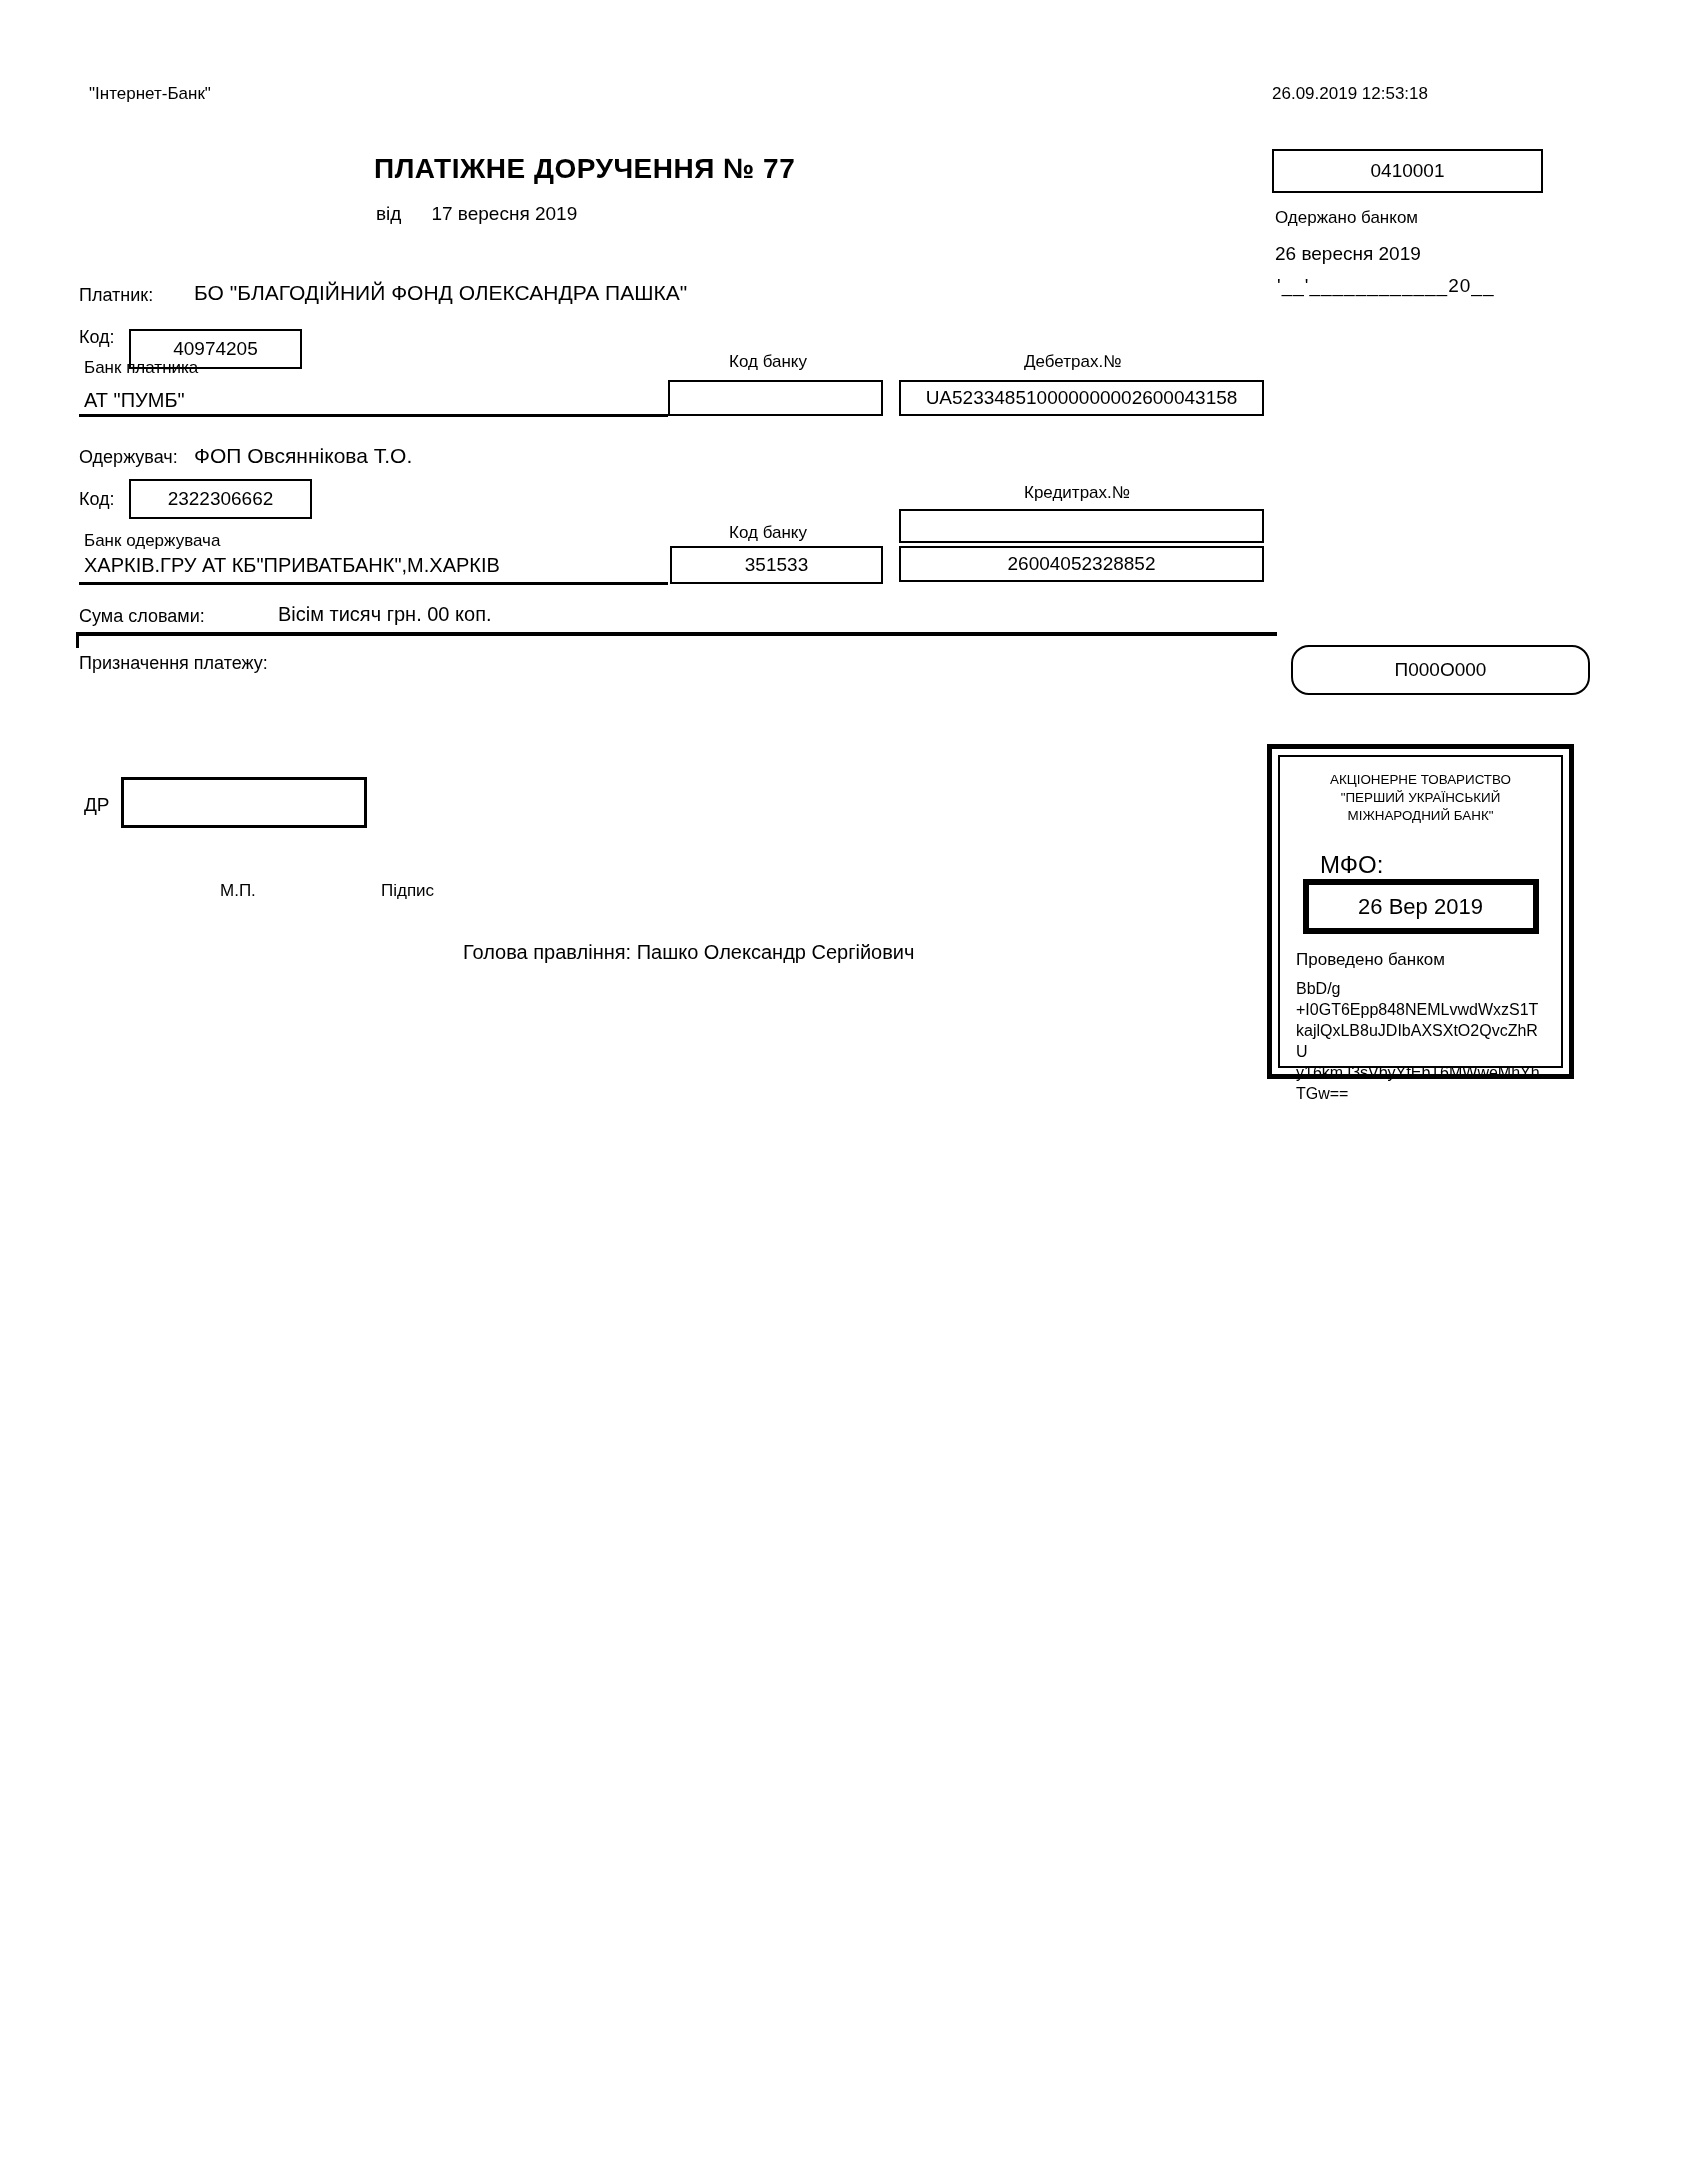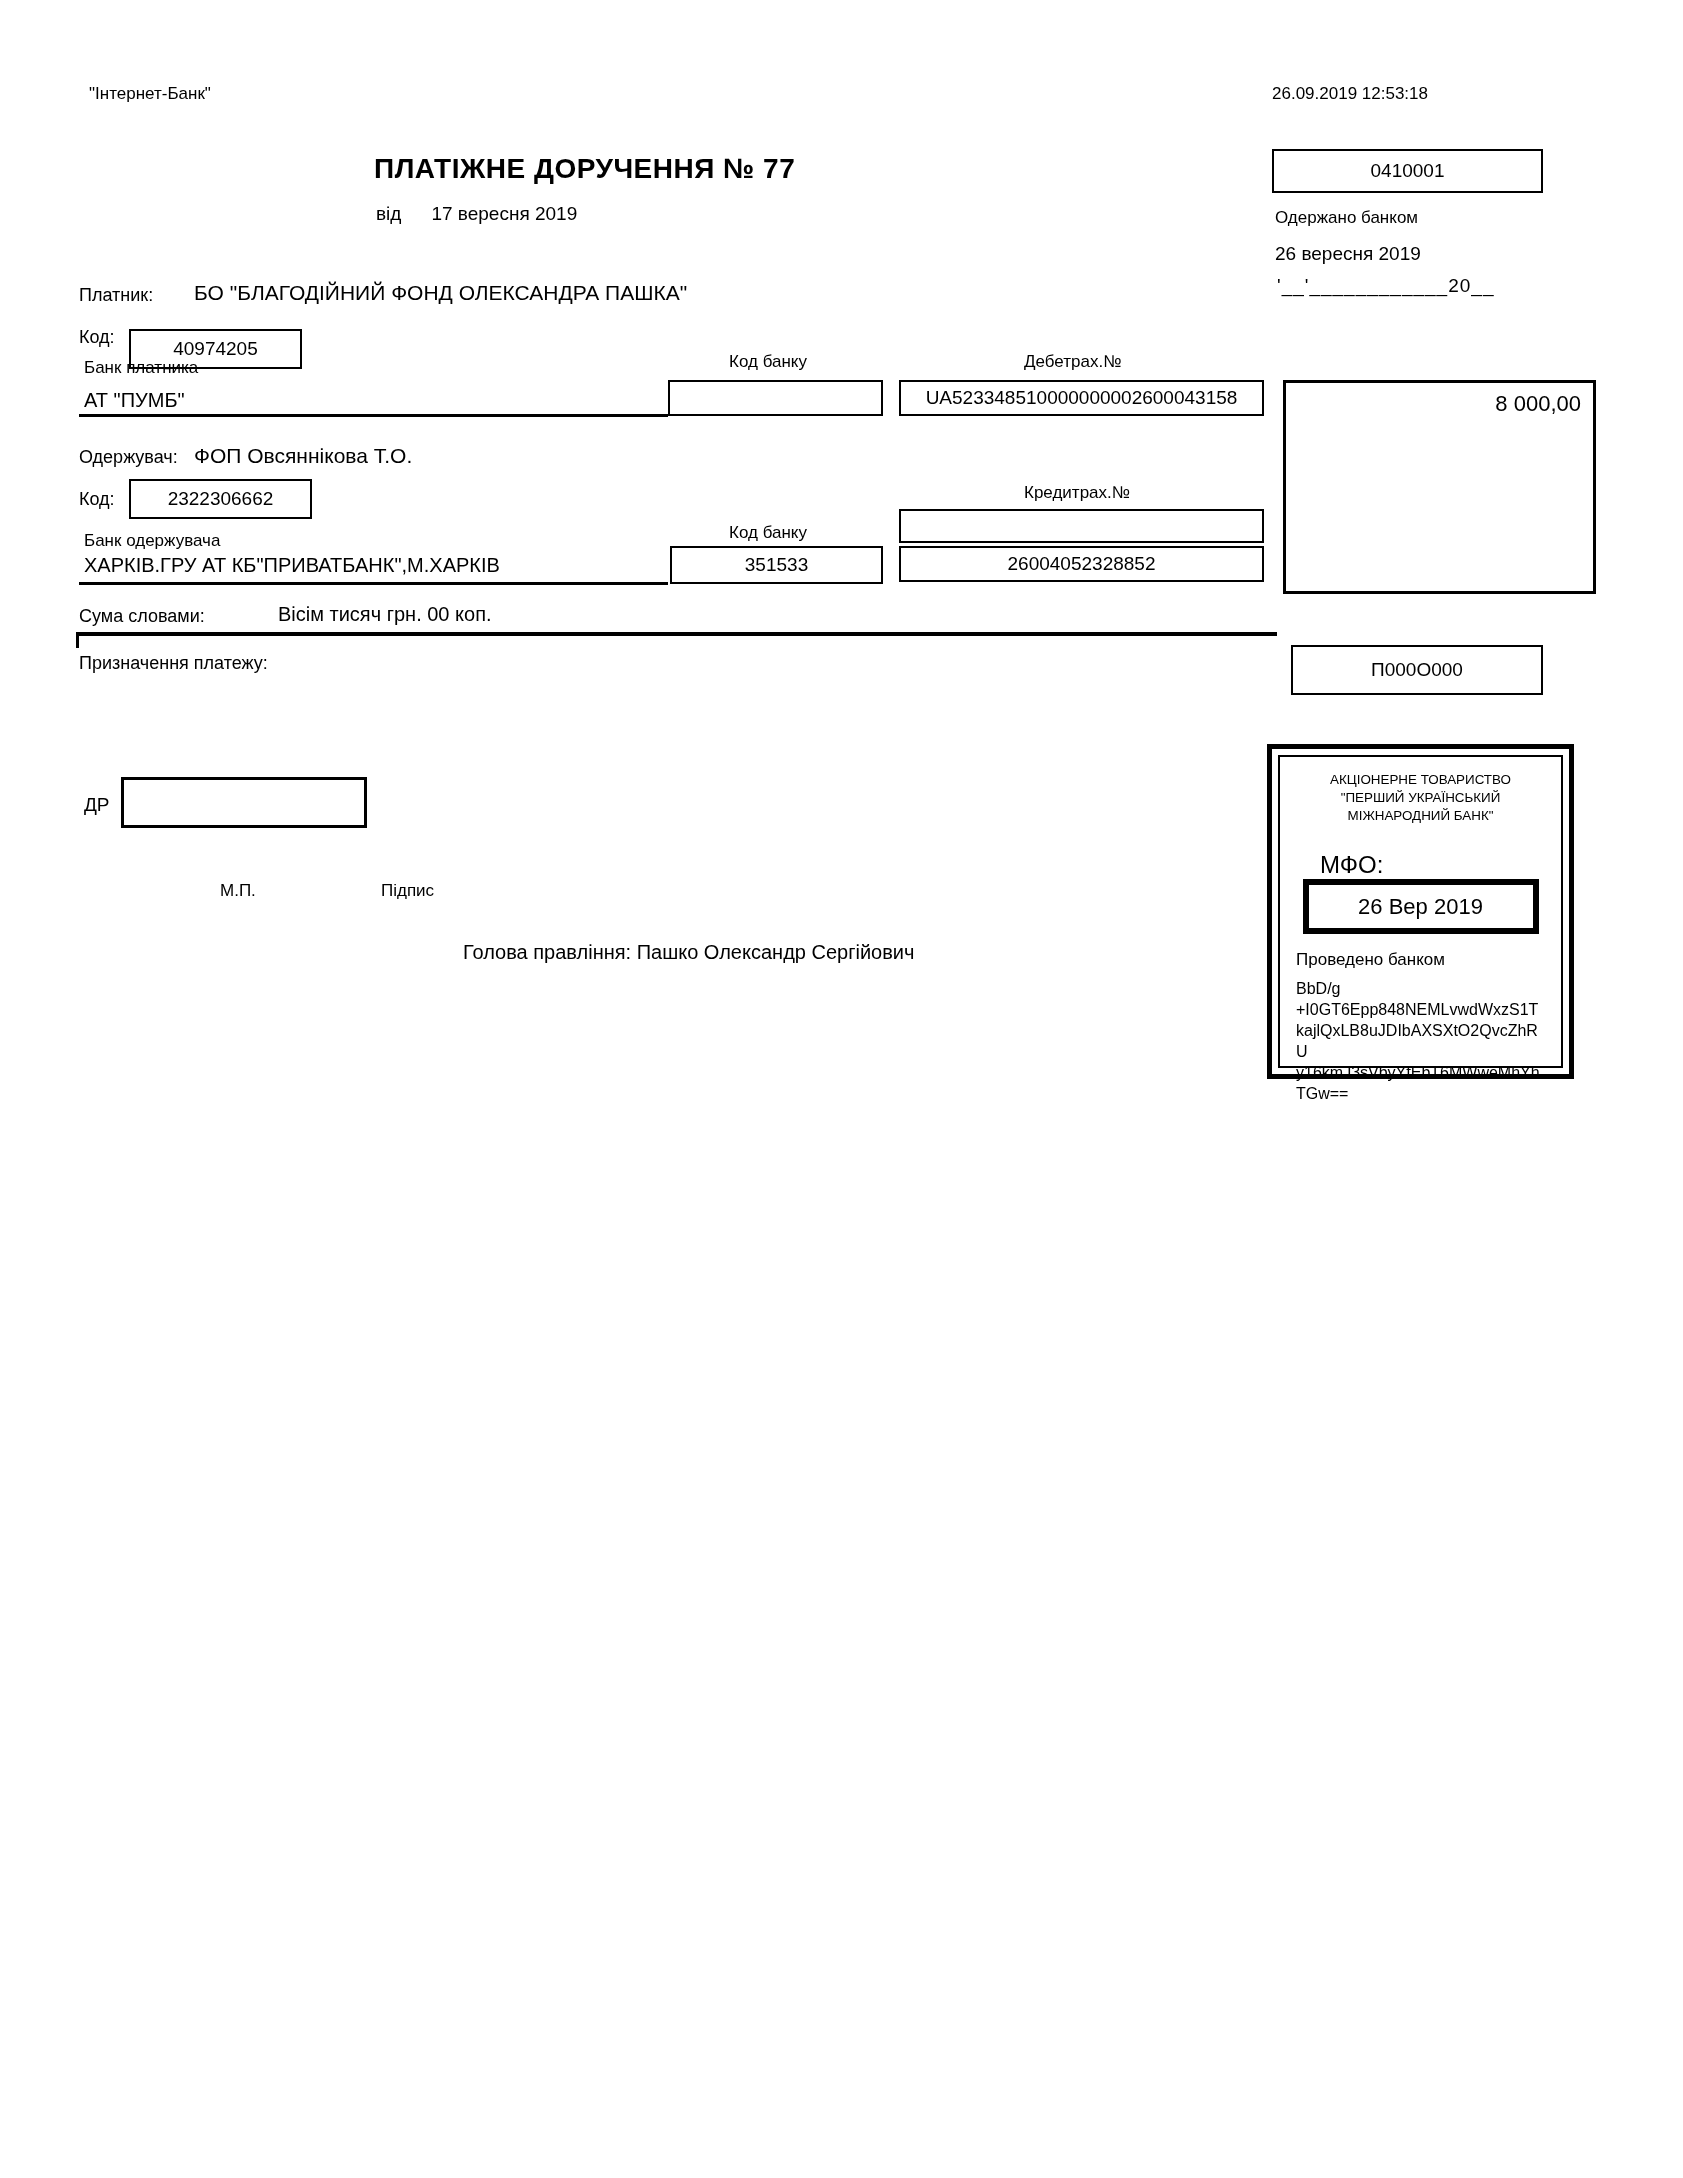--- a/index.html
+++ b/index.html
@@ -75,23 +75,20 @@
   <div class="box" style="left:129px;top:329px;width:173px;height:40px;">40974205</div>
 
   <div class="abs lbl" style="left:84px;top:358px;">Банк платника</div>
   <div class="abs lbl" style="left:729px;top:352px;">Код банку</div>
   <div class="abs lbl" style="left:1024px;top:352px;">Дебетрах.№</div>
 
   <div class="abs val" style="left:84px;top:389px;">АТ "ПУМБ"</div>
   <div class="box" style="left:668px;top:380px;width:215px;height:36px;"></div>
   <div class="box" style="left:899px;top:380px;width:365px;height:36px;font-size:19px;">UA523348510000000002600043158</div>
 
-  <div class="amount-box" style="left:1283px;top:380px;width:313px;height:214px;">
-    <span>8 000,00</span>
-  </div>
 
   <div class="rule" style="left:79px;top:414px;width:589px;height:3px;"></div>
 
   <div class="abs" style="left:79px;top:447px;font-size:18px;">Одержувач:</div>
   <div class="abs" style="left:194px;top:444px;font-size:21px;">ФОП Овсяннікова Т.О.</div>
 
   <div class="abs" style="left:79px;top:489px;font-size:18px;">Код:</div>
   <div class="box" style="left:129px;top:479px;width:183px;height:40px;">2322306662</div>
 
   <div class="abs lbl" style="left:1024px;top:483px;">Кредитрах.№</div>
@@ -105,21 +102,21 @@
   <div class="box" style="left:899px;top:546px;width:365px;height:36px;">26004052328852</div>
 
   <div class="rule" style="left:79px;top:582px;width:589px;height:3px;"></div>
 
   <div class="abs" style="left:79px;top:606px;font-size:18px;">Сума словами:</div>
   <div class="abs val" style="left:278px;top:603px;">Вісім тисяч грн. 00 коп.</div>
 
   <div class="rule" style="left:76px;top:632px;width:1201px;height:4px;"></div>
   <div class="rule" style="left:76px;top:632px;width:3px;height:16px;"></div>
 
-  <div class="box" style="left:1291px;top:645px;width:252px;height:50px;">П000О000</div>
+  <div class="box" style="left:1291px;top:645px;width:299px;height:50px;border-radius:18px;">П000О000</div>
   <div class="abs" style="left:79px;top:653px;font-size:18px;">Призначення платежу:</div>
 
   <div class="abs" style="left:84px;top:794px;font-size:19px;text-align:right;">ДР</div>
   <div class="box" style="left:121px;top:777px;width:246px;height:51px;border-width:3px;"></div>
 
   <div class="abs lbl" style="left:220px;top:881px;">М.П.</div>
   <div class="abs lbl" style="left:381px;top:881px;">Підпис</div>
 
   <div class="abs val" style="left:463px;top:941px;">Голова правління: Пашко Олександр Сергійович</div>
 

